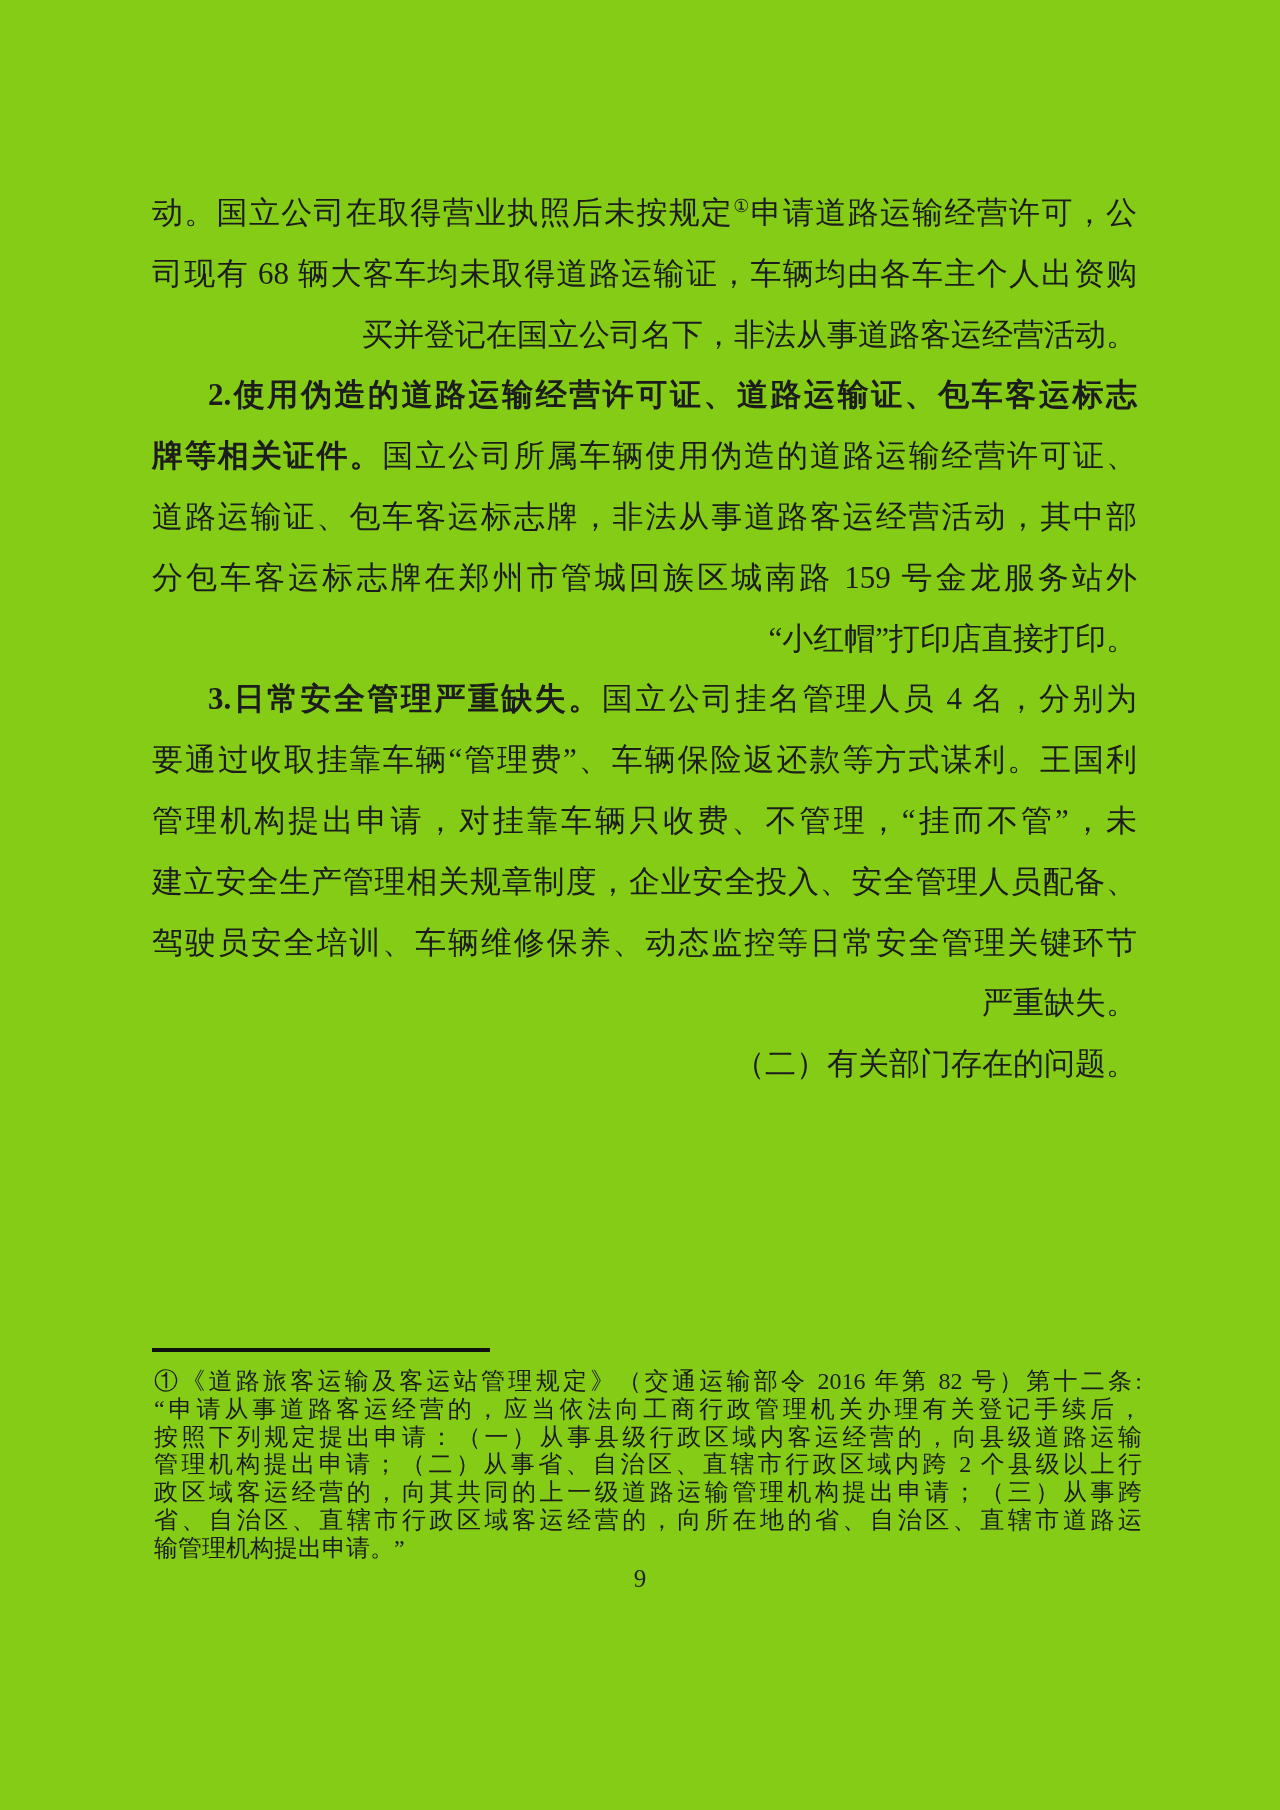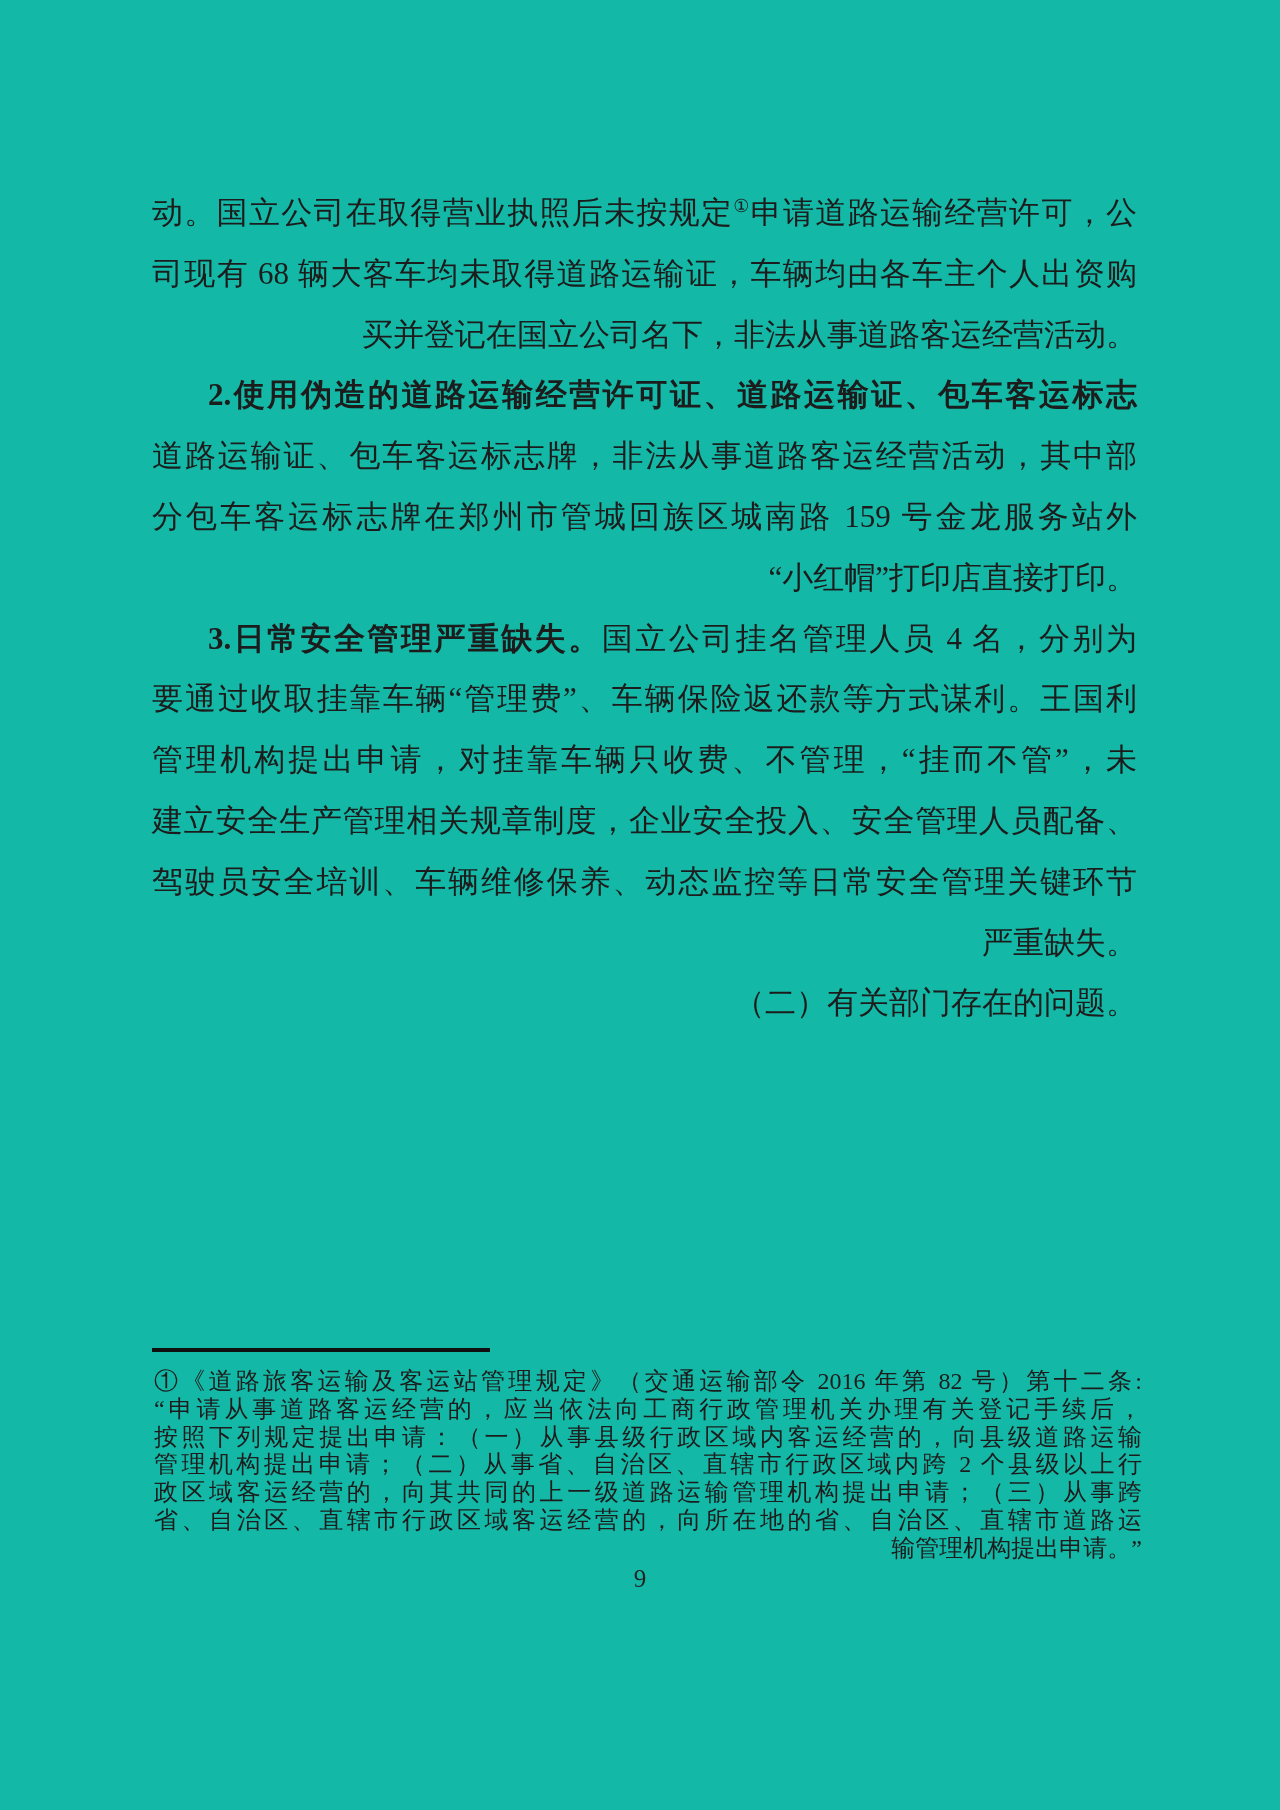--- a/index.html
+++ b/index.html
@@ -4,21 +4,21 @@
 <style>
   html, body {
     margin: 0;
     padding: 0;
     background: #ffffff;
   }
   .page {
     position: relative;
     width: 1280px;
     height: 1810px;
-    background: #14b8a6;
+    background: #84cc16;
     overflow: hidden;
     font-family: "Liberation Serif", "DejaVu Serif", serif;
     color: #1c1c1c;
   }
   .body-text {
     position: absolute;
     left: 152px;
     top: 183px;
     width: 985px;
   }
@@ -56,21 +56,21 @@
   .footnote {
     position: absolute;
     left: 154px;
     top: 1368px;
     width: 988px;
   }
   .footnote-line {
     font-size: 24px;
     line-height: 27.8px;
     height: 27.8px;
-    text-align: right;
+    text-align: left;
   }
   .footnote-line.fill {
     text-align: justify;
     text-align-last: justify;
   }
   .page-number {
     position: absolute;
     left: 0;
     top: 1564px;
     width: 1280px;
@@ -84,20 +84,21 @@
 </head>
 <body>
 
 <div class="page">
 
   <div class="body-text">
       <div class="body-line fill"><span>动。国立公司在取得营业执照后未按规定</span><span class="seg-sup">①</span><span>申请道路运输经营许可，公</span></div>
       <div class="body-line fill"><span>司现有 68 辆大客车均未取得道路运输证，车辆均由各车主个人出资购</span></div>
       <div class="body-line"><span>买并登记在国立公司名下，非法从事道路客运经营活动。</span></div>
       <div class="body-line fill indent"><span class="seg-bold">2.使用伪造的道路运输经营许可证、道路运输证、包车客运标志</span></div>
+      <div class="body-line fill"><span class="seg-bold">牌等相关证件。</span><span>国立公司所属车辆使用伪造的道路运输经营许可证、</span></div>
       <div class="body-line fill"><span>道路运输证、包车客运标志牌，非法从事道路客运经营活动，其中部</span></div>
       <div class="body-line fill"><span>分包车客运标志牌在郑州市管城回族区城南路 159 号金龙服务站外</span></div>
       <div class="body-line"><span>“小红帽”打印店直接打印。</span></div>
       <div class="body-line fill indent"><span class="seg-bold">3.日常安全管理严重缺失。</span><span>国立公司挂名管理人员 4 名，分别为</span></div>
       <div class="body-line fill"><span>要通过收取挂靠车辆“管理费”、车辆保险返还款等方式谋利。王国利</span></div>
       <div class="body-line fill"><span>管理机构提出申请，对挂靠车辆只收费、不管理，“挂而不管”，未</span></div>
       <div class="body-line fill"><span>建立安全生产管理相关规章制度，企业安全投入、安全管理人员配备、</span></div>
       <div class="body-line fill"><span>驾驶员安全培训、车辆维修保养、动态监控等日常安全管理关键环节</span></div>
       <div class="body-line"><span>严重缺失。</span></div>
       <div class="body-line indent"><span>（二）有关部门存在的问题。</span></div>

